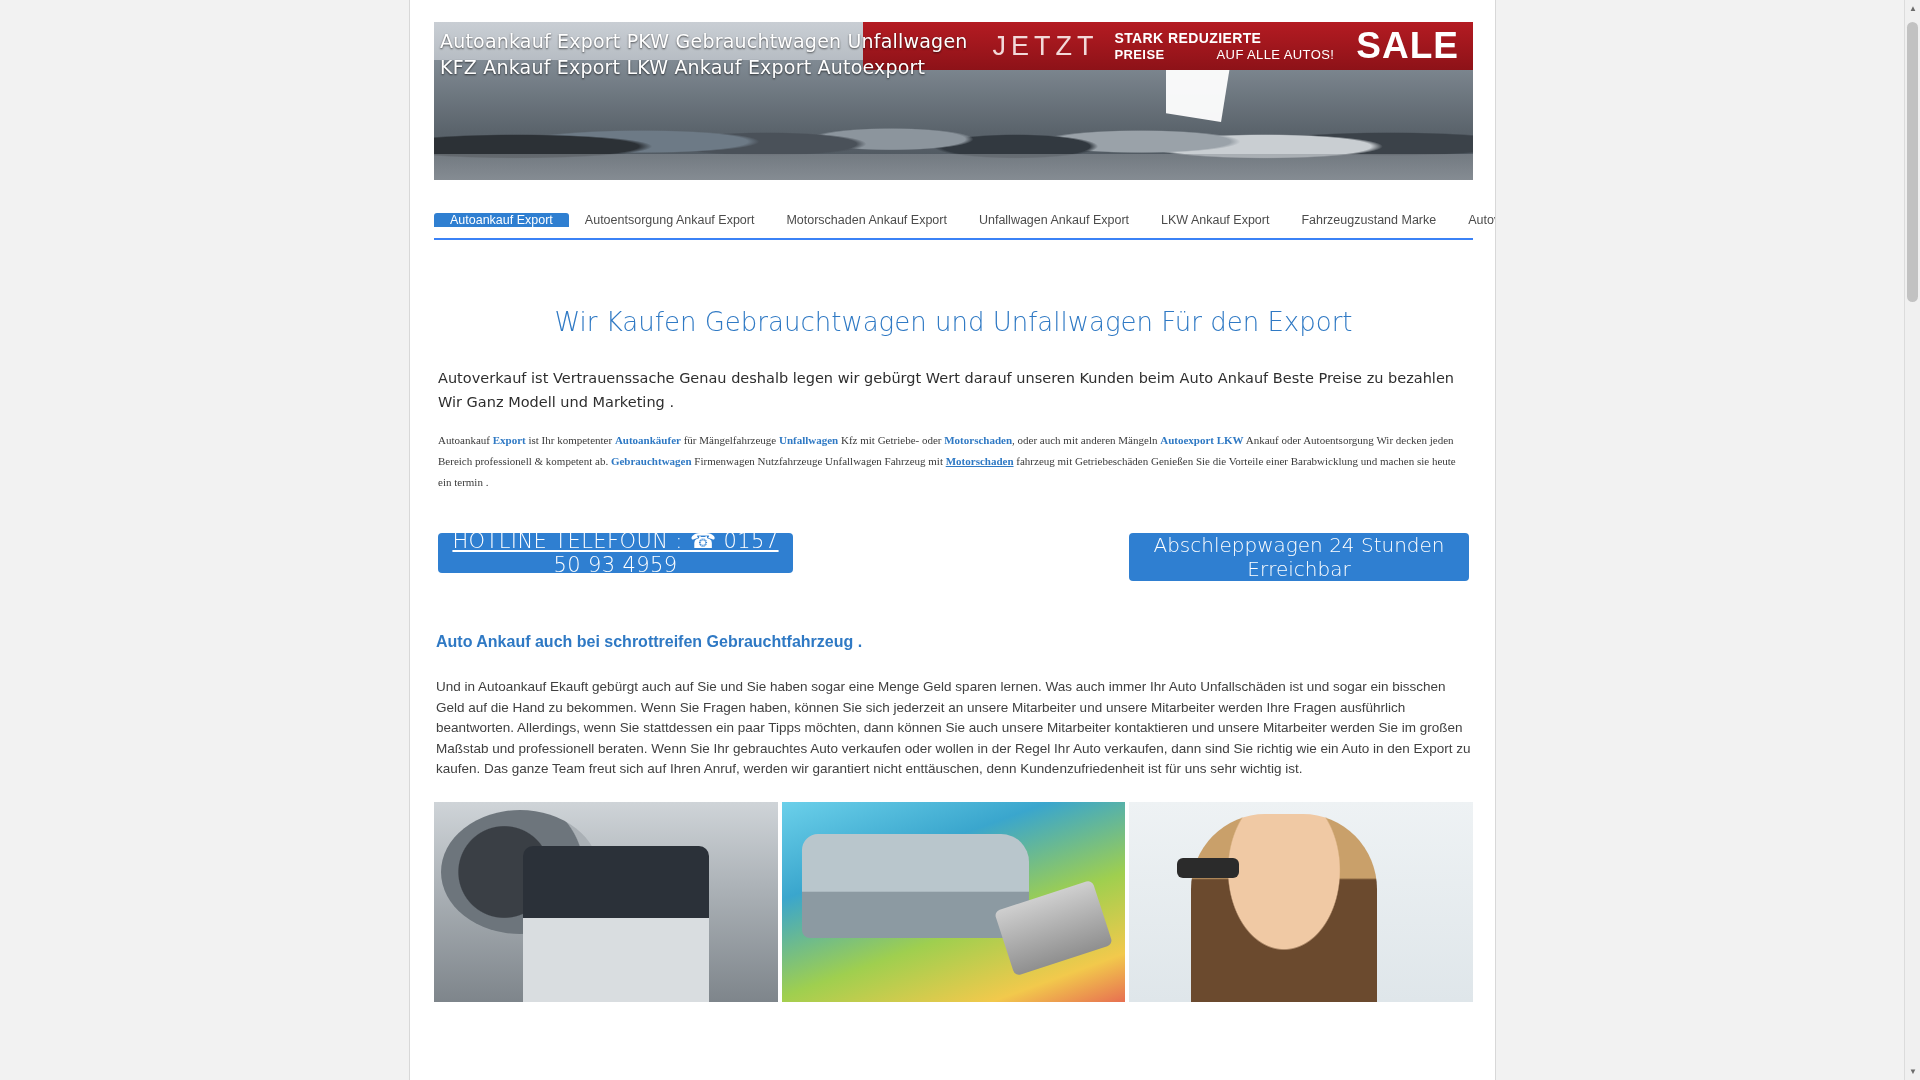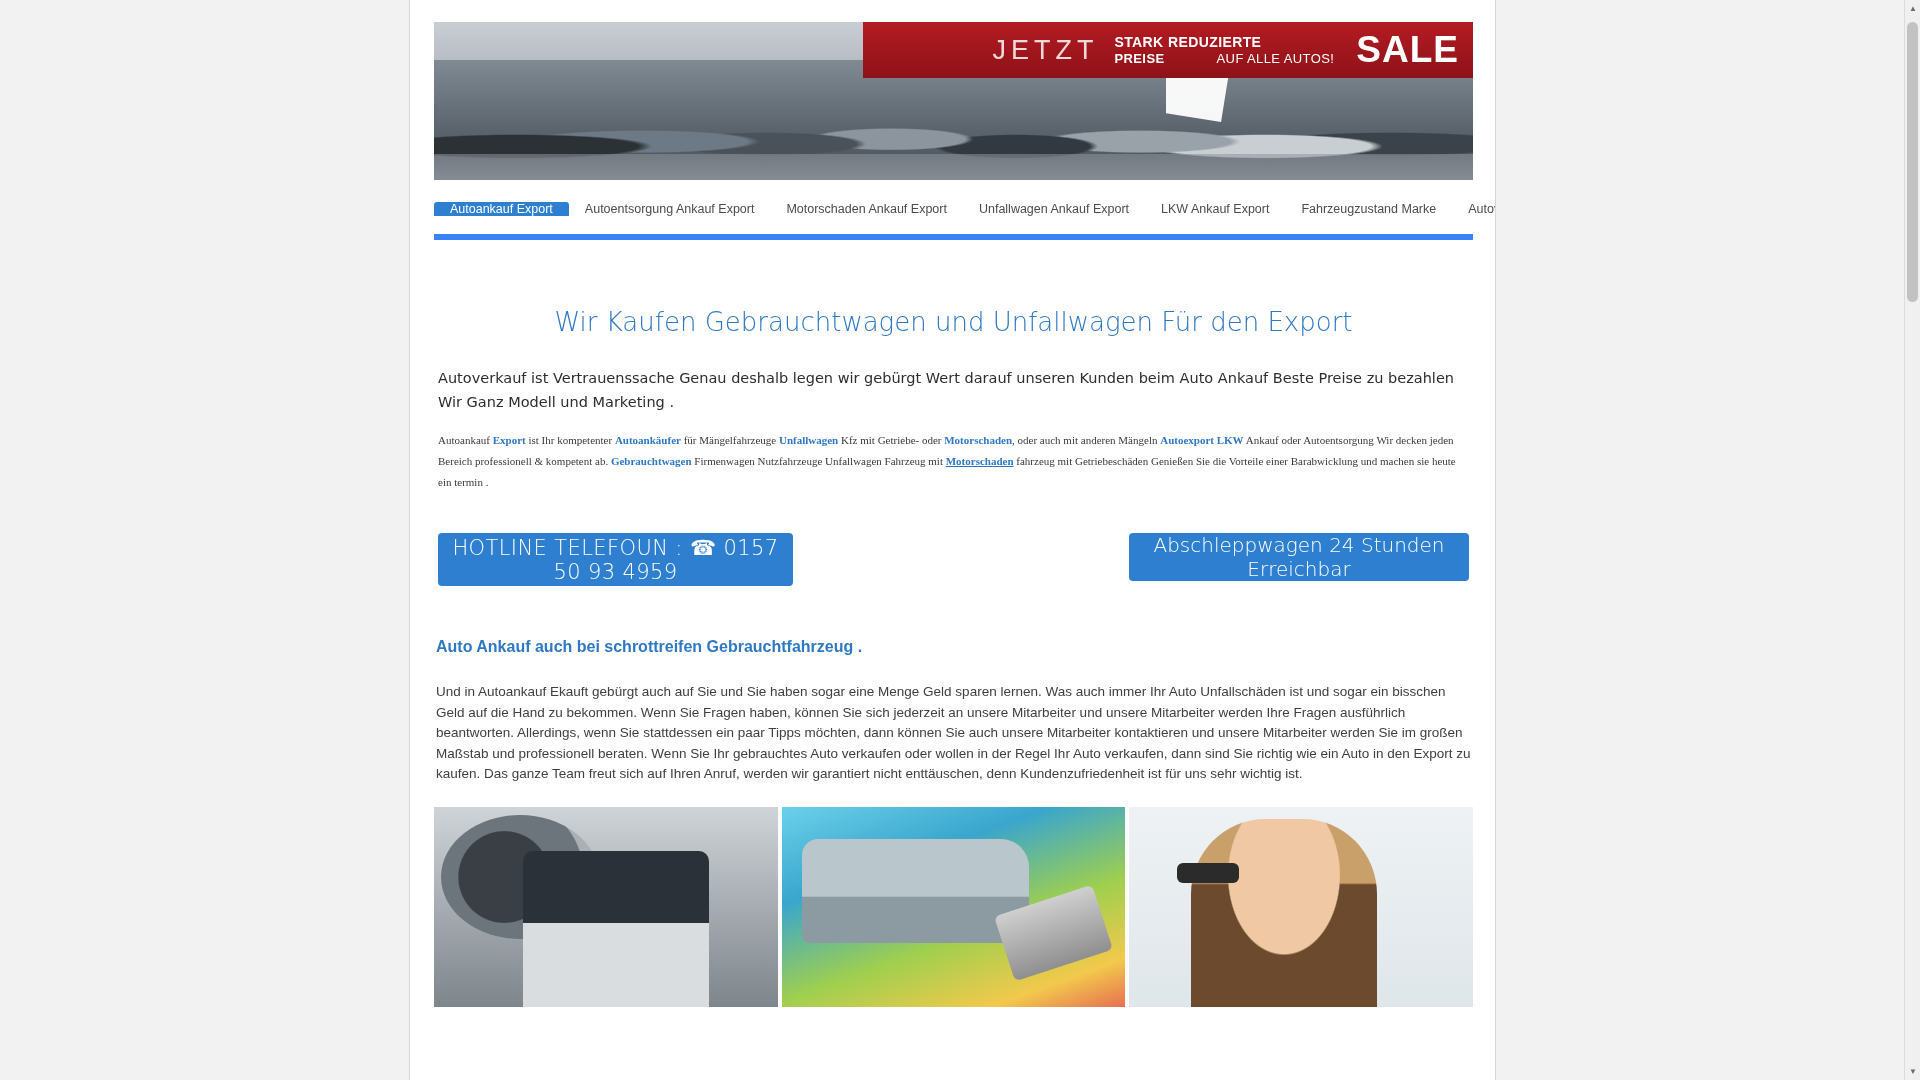--- a/index.html
+++ b/index.html
@@ -73,21 +73,21 @@
   .banner-text {
     position: absolute; left: 6px; top: 6px;
     color: #ffffff;
     font-size: 19px;
     line-height: 26px;
     text-shadow: 0 1px 2px rgba(0,0,0,.65);
     font-family: "DejaVu Sans", sans-serif;
     letter-spacing: .2px;
   }
   .banner-promo {
-    position:absolute; right: 0; top: 0; height: 56px; width: 610px;
+    position:absolute; right: 0; top: 0; height: 48px; width: 610px;
     background: linear-gradient(180deg,#b41b22 0%, #8d1218 100%);
     display:flex; align-items:center; justify-content:flex-end;
     padding-right: 14px;
   }
   .promo-jetzt {
     color: #f2d9d9; font-size: 27px; letter-spacing: 5px;
     font-family: "Liberation Sans", sans-serif; font-weight: 300;
     margin-right: 16px;
   }
   .promo-lines { color:#fff; text-align:left; margin-right: 22px; line-height: 15px;}
@@ -100,23 +100,23 @@
   .banner-flag {
     position:absolute; right: 243px; top: 38px; width: 64px; height: 62px;
     background: #ffffff;
     clip-path: polygon(0 0, 100% 10%, 86% 100%, 0 86%);
     opacity: .95;
   }
 
   
   .navbar {
     margin: 22px 24px 0 24px;
-    border-bottom: 6px solid #3b82f6;
+    border-bottom: 2px solid #3b82f6;
     display: flex;
-    align-items: flex-start;
+    align-items: center;
     height: 38px;
   }
   .nav-item {
     display: flex; align-items: center;
     padding: 0 16px;
     font-size: 12.5px;
     color: #4c4c4c;
     cursor: pointer;
     white-space: nowrap;
   }
@@ -163,21 +163,21 @@
   .btn {
     background: #2f7fd1;
     color: #fff;
     border: none;
     border-radius: 4px;
     font-family: "DejaVu Sans", sans-serif;
     font-weight: 300;
     cursor: pointer;
     display: flex; align-items: center; justify-content: center;
   }
-  .btn-hotline { width: 355px; height: 53px; font-size: 21px; letter-spacing: .4px;}
+  .btn-hotline { width: 355px; height: 40px; font-size: 21px; letter-spacing: .4px; text-decoration: underline;}
   .btn-tow { width: 340px; height: 48px; font-size: 20px; }
 
   
   .sec-title {
     margin: 52px 24px 0 24px;
     padding: 0 2px;
     color: #2f79c4;
     font-size: 16px;
     font-weight: bold;
   }
@@ -279,20 +279,24 @@
             <span class="l1">
               <span>STARK REDUZIERTE</span>
             </span><br>
             <span class="l2">
               <span>PREISE</span>
               <em>AUF ALLE AUTOS!</em>
             </span>
           </span>
           <span class="promo-sale">SALE</span>
         </div>
+        <div class="banner-text">
+          <div>Autoankauf Export PKW Gebrauchtwagen Unfallwagen</div>
+          <div>KFZ Ankauf Export LKW Ankauf Export Autoexport</div>
+        </div>
       </div>
 
       <div class="navbar">
         <div class="nav-item active">Autoankauf Export</div>
         <div class="nav-item">Autoentsorgung Ankauf Export</div>
         <div class="nav-item">Motorschaden Ankauf Export</div>
         <div class="nav-item">Unfallwagen Ankauf Export</div>
         <div class="nav-item">LKW Ankauf Export</div>
         <div class="nav-item">Fahrzeugzustand Marke</div>
         <div class="nav-item">Autoverkaufen</div>

